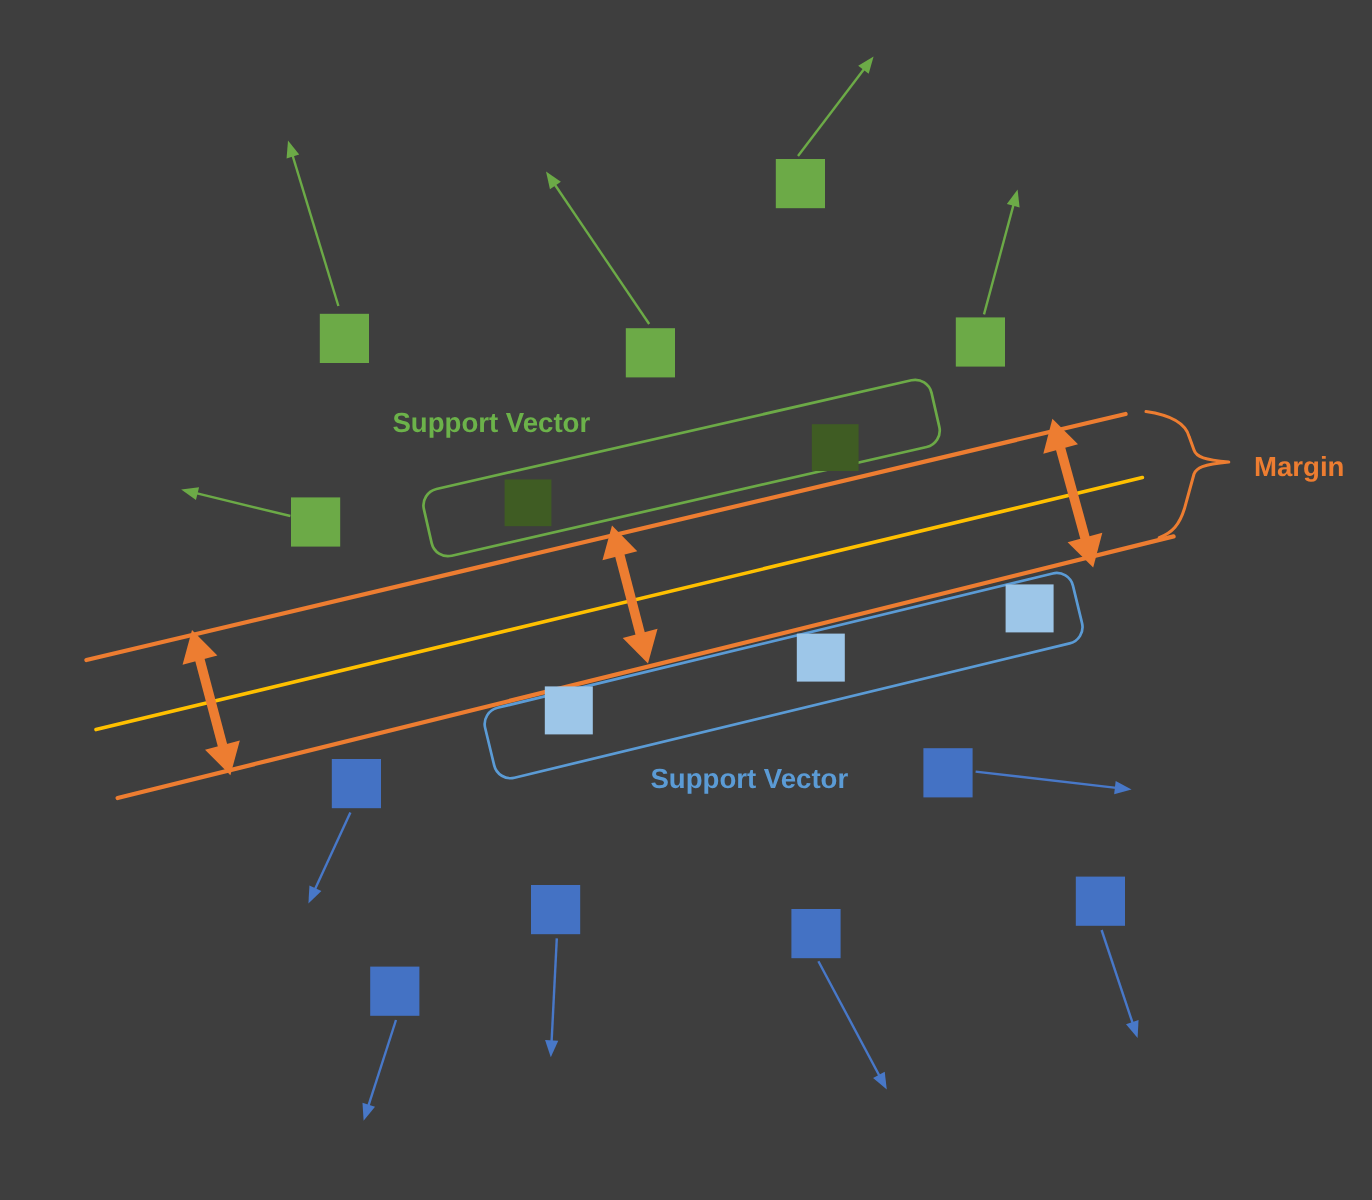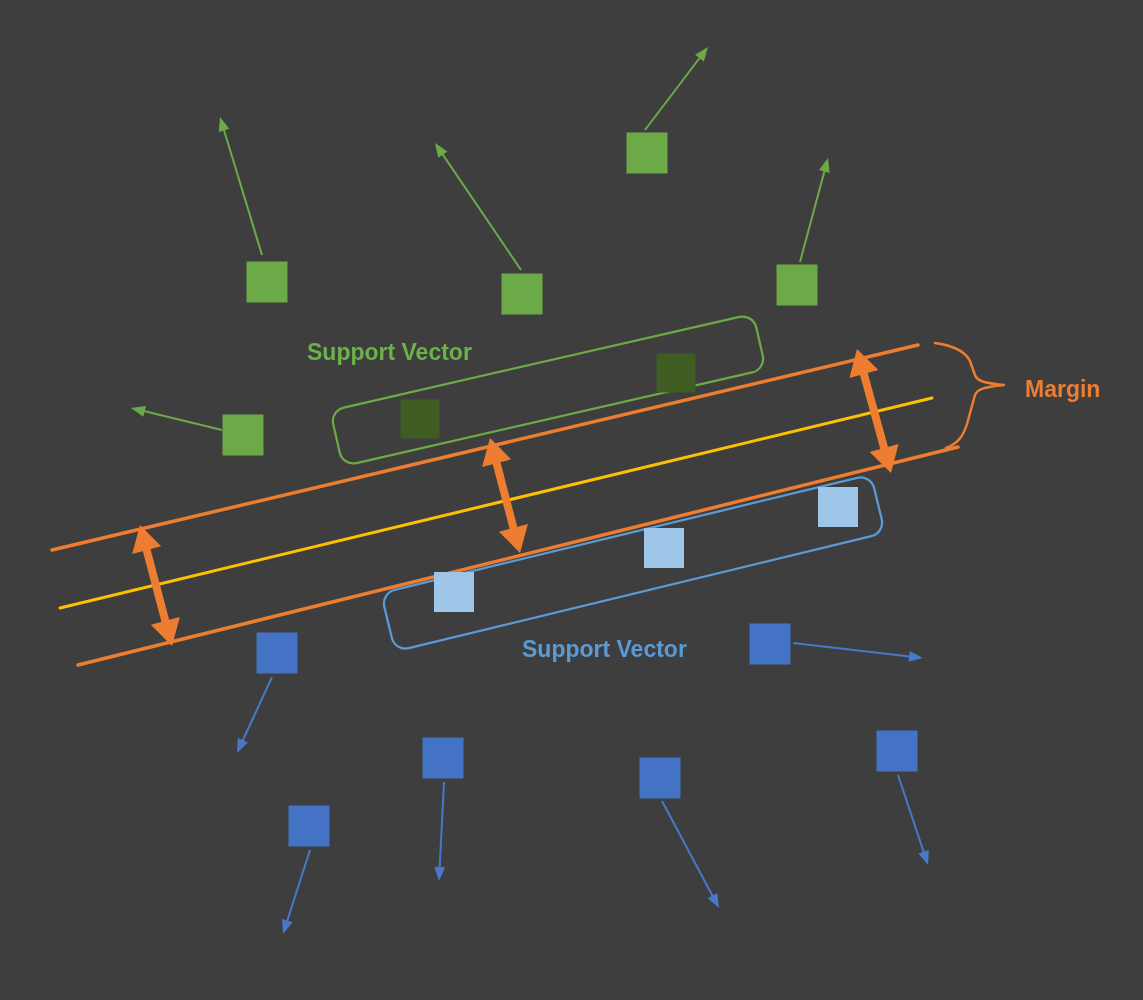--- a/index.html
+++ b/index.html
@@ -3,21 +3,21 @@
 <meta charset="utf-8">
 <style>
   html, body {
     margin: 0; padding: 0;
     width: 1143px; height: 1000px;
     background: #3E3E3E;
     overflow: hidden;
   }
   #stage {
     position: relative;
-    width: 1031px; height: 1000px;
+    width: 1031px; height: 1000px; margin-left: 20px;
   }
   svg { display: block; }
   text.lbl {
     font-family: "Liberation Sans", sans-serif;
     font-size: 23px;
     font-weight: bold;
   }
 </style>
 </head>
 <body style="background: rgb(62, 62, 62);">

